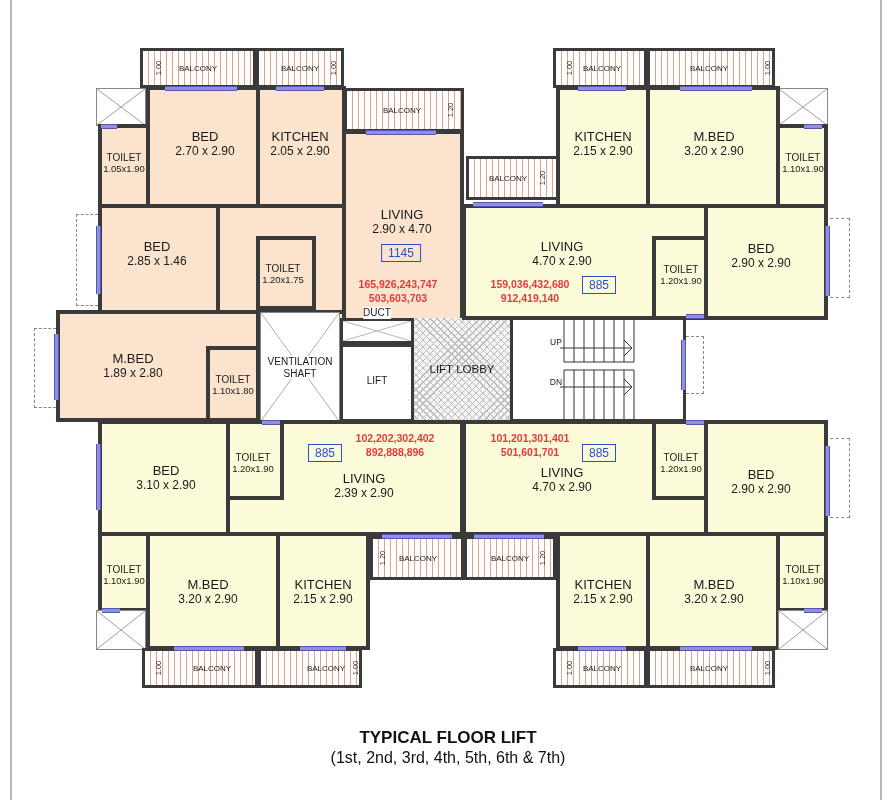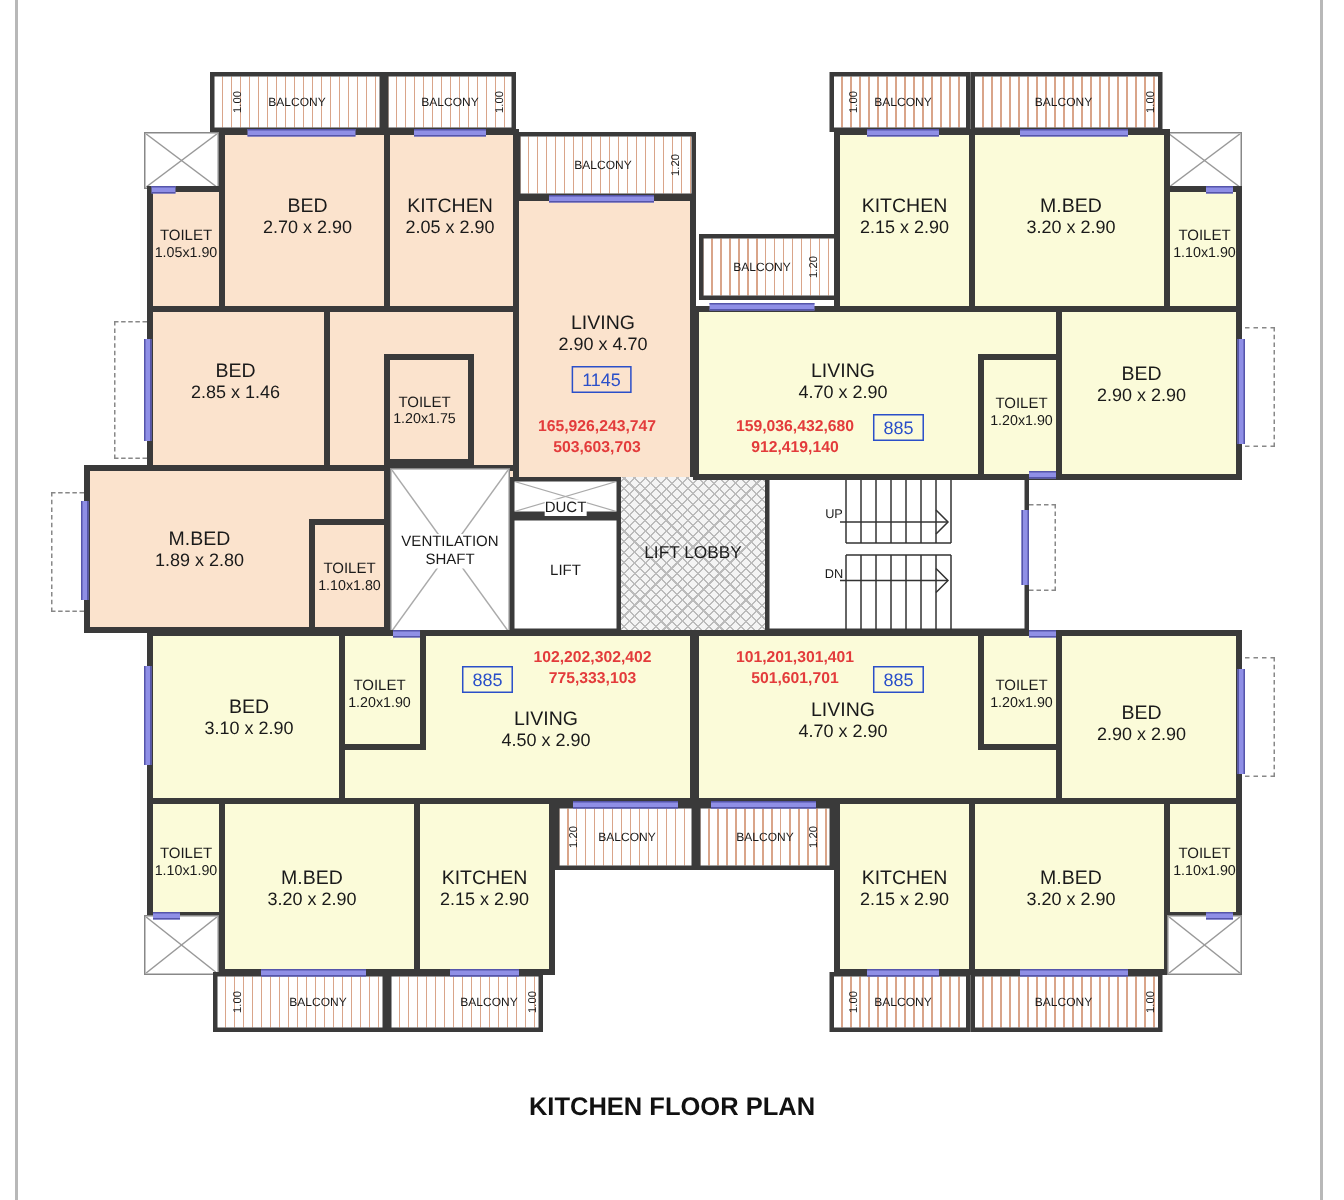--- a/index.html
+++ b/index.html
@@ -125,21 +125,21 @@
     <div class="lbl sm" style="left:300px;top:356px;background:#fff;">
         <div class="n" style="width:72px;white-space:normal;">VENTILATION SHAFT</div>
       </div>
 
     <div class="shaft" style="left:340px;top:318px;width:74px;height:26px;border:3px solid #3a3a3a;">
       <svg viewBox="0 0 74 26" preserveAspectRatio="none">
           <line x1="0" y1="0" x2="74" y2="26" stroke="#aaa"></line>
           <line x1="74" y1="0" x2="0" y2="26" stroke="#aaa"></line>
         </svg>
     </div>
-    <div class="lbl sm" style="left:377px;top:333px;background:#fff;">
+    <div class="lbl sm" style="left:377px;top:307px;background:#fff;">
         <div class="n">DUCT</div>
       </div>
 
     <div class="room white" style="left:340px;top:344px;width:74px;height:78px;border-width:3px;"></div>
     <div class="lbl sm" style="left:377px;top:375px;">
         <div class="n">LIFT</div>
       </div>
 
     <div class="lobby" style="left:414px;top:318px;width:96px;height:104px;"></div>
     <div class="lbl" style="left:462px;top:363px;">
@@ -273,25 +273,25 @@
         <div class="n">BED</div>
         <div class="d">3.10 x 2.90</div>
       </div>
     <div class="lbl sm" style="left:253px;top:452px;">
         <div class="n">TOILET</div>
         <div class="d">1.20x1.90</div>
       </div>
     <div class="area" style="left:325px;top:444px;">885</div>
     <div class="units" style="left:395px;top:432px;">
         <div>102,202,302,402</div>
-        <div>775,333,103</div>
+        <div>892,888,896</div>
       </div>
     <div class="lbl" style="left:364px;top:472px;">
         <div class="n">LIVING</div>
-        <div class="d">4.50 x 2.90</div>
+        <div class="d">2.39 x 2.90</div>
       </div>
     <div class="lbl sm" style="left:124px;top:564px;">
         <div class="n">TOILET</div>
         <div class="d">1.10x1.90</div>
       </div>
     <div class="lbl" style="left:208px;top:578px;">
         <div class="n">M.BED</div>
         <div class="d">3.20 x 2.90</div>
       </div>
     <div class="lbl" style="left:323px;top:578px;">
@@ -369,14 +369,15 @@
   <div class="blab" style="left:542px;top:178px;transform:translate(-50%,-50%) rotate(-90deg);font-size:7.5px;">1.20</div>
   <div class="blab" style="left:382px;top:558px;transform:translate(-50%,-50%) rotate(-90deg);font-size:7.5px;">1.20</div>
   <div class="blab" style="left:158px;top:668px;transform:translate(-50%,-50%) rotate(-90deg);font-size:7.5px;">1.00</div>
   <div class="blab" style="left:355px;top:668px;transform:translate(-50%,-50%) rotate(-90deg);font-size:7.5px;">1.00</div>
   <div class="blab" style="left:542px;top:558px;transform:translate(-50%,-50%) rotate(-90deg);font-size:7.5px;">1.20</div>
   <div class="blab" style="left:569px;top:668px;transform:translate(-50%,-50%) rotate(-90deg);font-size:7.5px;">1.00</div>
   <div class="blab" style="left:767px;top:668px;transform:translate(-50%,-50%) rotate(-90deg);font-size:7.5px;">1.00</div>
 </div>
 
 <div class="title" style="top:728px;">
-  <div class="t1">KITCHEN FLOOR PLAN</div>
+  <div class="t1">TYPICAL FLOOR LIFT</div>
+  <div class="t2">(1st, 2nd, 3rd, 4th, 5th, 6th &amp; 7th)</div>
 </div>
 
 </body></html>

